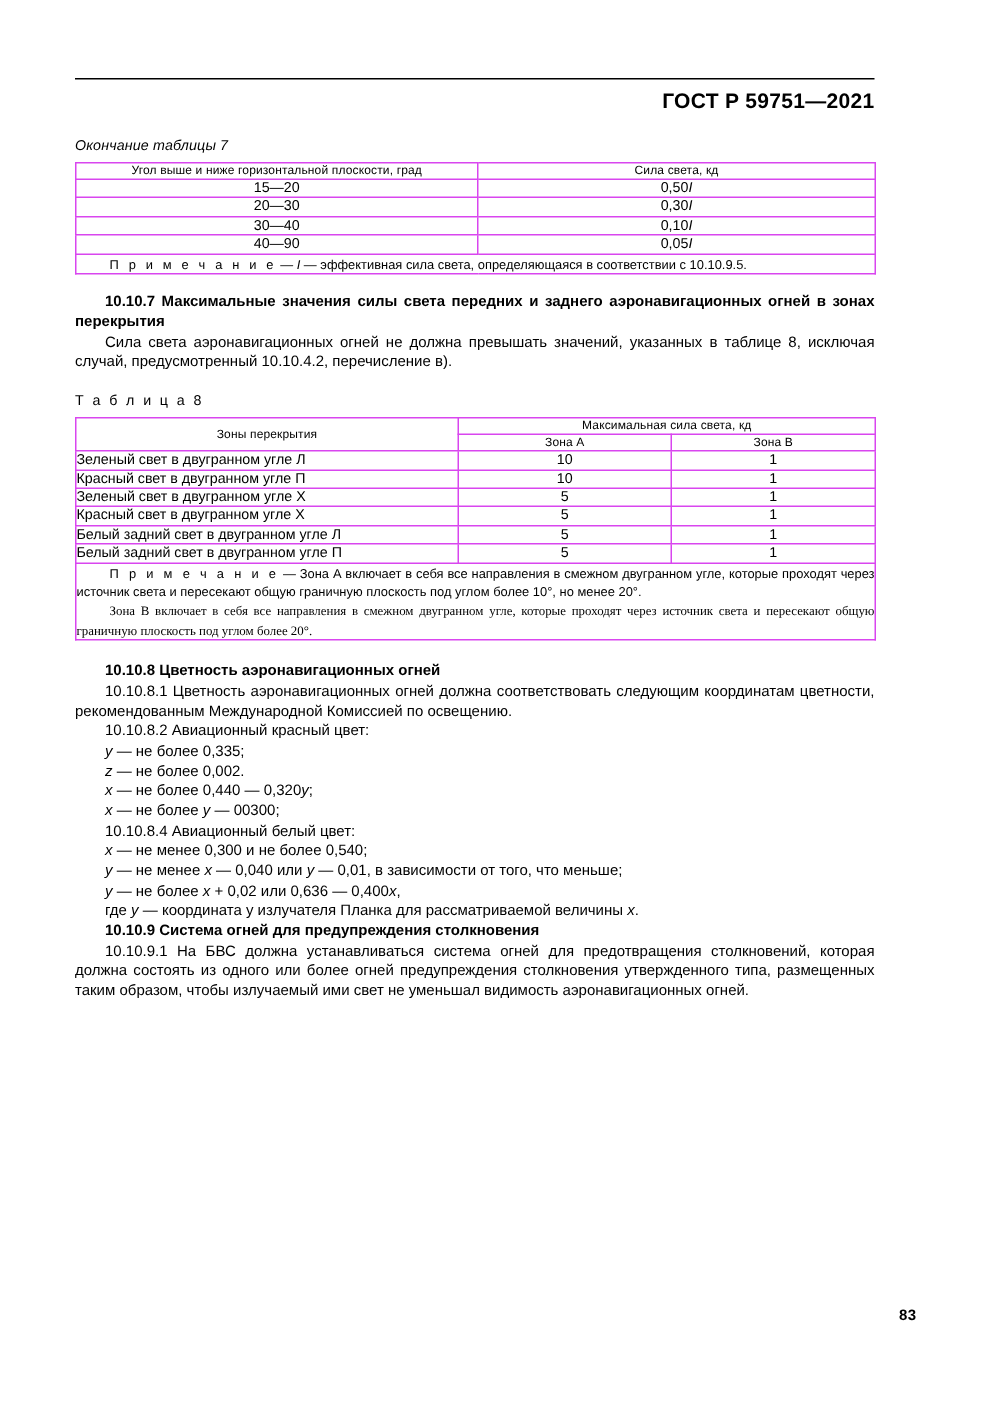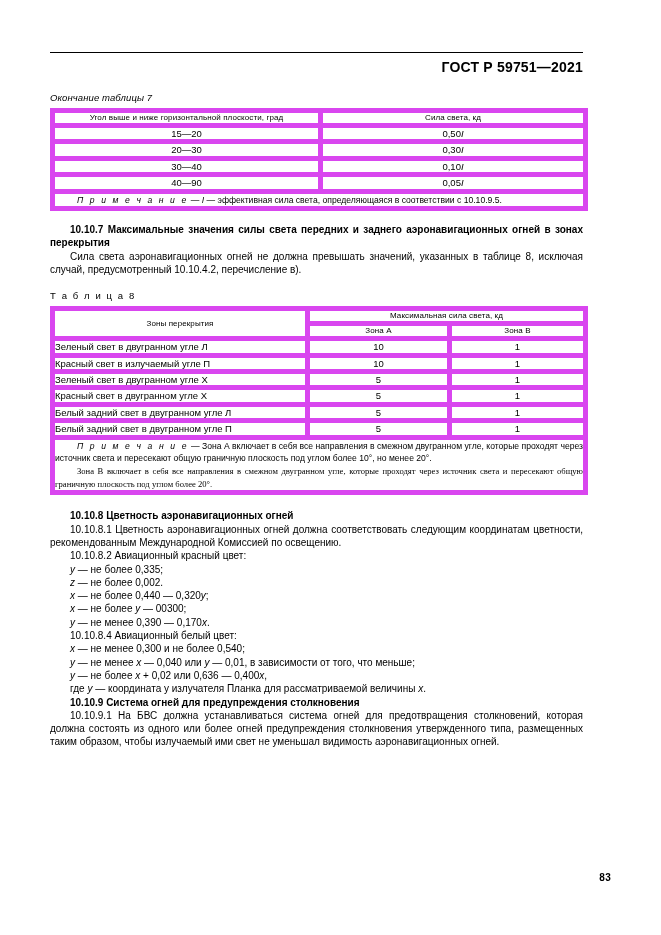--- a/index.html
+++ b/index.html
@@ -64,21 +64,21 @@
     letter-spacing: 1.6px;
   }
 
   table.doc {
     border-collapse: collapse;
     width: 533px;
     table-layout: fixed;
     margin: 0;
   }
   table.doc td, table.doc th {
-    border: 5px solid #d946ef;
+    border: 1px solid #d946ef;
     padding: 0;
     vertical-align: middle;
     font-weight: normal;
   }
   .th-cell {
     font-size: 8px;
     text-align: center;
     padding: 7px 4px;
     line-height: 1.25;
     letter-spacing: 0.1px;
@@ -97,21 +97,20 @@
     line-height: 1.2;
   }
   .note-cell {
     font-size: 8.6px;
     text-align: left;
     padding: 6px 8px 6px 8px;
     line-height: 1.45;
   }
   .note-lead {
     letter-spacing: 2.1px;
-    font-style: italic;
   }
   .note-par {
     text-indent: 22px;
     margin: 0;
   }
   .note-par + .note-par { margin-top: 1px; font-family: Liberation Serif, serif; }
   i, .i { font-style: italic; }
 
   
   .h4 {
@@ -225,21 +224,21 @@
           <th class="th-cell hdr-bottom">Зона А</th>
           <th class="th-cell hdr-bottom">Зона В</th>
         </tr>
 
         <tr>
           <td class="cell-l">Зеленый свет в двугранном угле Л</td>
           <td class="cell-c">10</td>
           <td class="cell-c">1</td>
         </tr>
         <tr>
-          <td class="cell-l">Красный свет в излучаемый угле П</td>
+          <td class="cell-l">Красный свет в двугранном угле П</td>
           <td class="cell-c">10</td>
           <td class="cell-c">1</td>
         </tr>
         <tr>
           <td class="cell-l">Зеленый свет в двугранном угле Х</td>
           <td class="cell-c">5</td>
           <td class="cell-c">1</td>
         </tr>
         <tr>
           <td class="cell-l">Красный свет в двугранном угле Х</td>
@@ -272,21 +271,20 @@
 
     <div class="h4"><span class="ind"></span><span>10.10.8 Цветность аэронавигационных огней</span></div>
     <p class="para">10.10.8.1 Цветность аэронавигационных огней должна соответствовать следующим координатам цветности, рекомендованным Международной Комиссией по освещению.</p>
     <p class="plain">10.10.8.2 Авиационный красный цвет:</p>
 
     <p class="plain"><i>y</i><span> — не более 0,335;</span></p>
     <p class="plain"><i>z</i><span> — не более 0,002.</span></p>
 
     <p class="plain"><i>x</i><span> — не более 0,440 — 0,320</span><i>y</i><span>;</span></p>
     <p class="plain"><i>x</i><span> — не более </span><i>y</i><span> — 00300;</span></p>
-    <p class="plain"><i>y</i><span> — не менее 0,390 — 0,170</span><i>x</i><span>.</span></p>
 
     <p class="plain">10.10.8.4 Авиационный белый цвет:</p>
     <p class="plain"><i>x</i><span> — не менее 0,300 и не более 0,540;</span></p>
     <p class="plain"><i>y</i><span> — не менее </span><i>x</i><span> — 0,040 или </span><i>y</i><span> — 0,01, в зависимости от того, что меньше;</span></p>
     <p class="plain"><i>y</i><span> — не более </span><i>x</i><span> + 0,02 или 0,636 — 0,400</span><i>x</i><span>,</span></p>
     <p class="plain"><span>где </span><i>y</i><span> — координата у излучателя Планка для рассматриваемой величины </span><i>x</i><span>.</span></p>
 
     <div class="h4"><span class="ind"></span><span>10.10.9 Система огней для предупреждения столкновения</span></div>
     <p class="para">10.10.9.1 На БВС должна устанавливаться система огней для предотвращения столкновений, которая должна состоять из одного или более огней предупреждения столкновения утвержденного типа, размещенных таким образом, чтобы излучаемый ими свет не уменьшал видимость аэронавигационных огней.</p>
 

